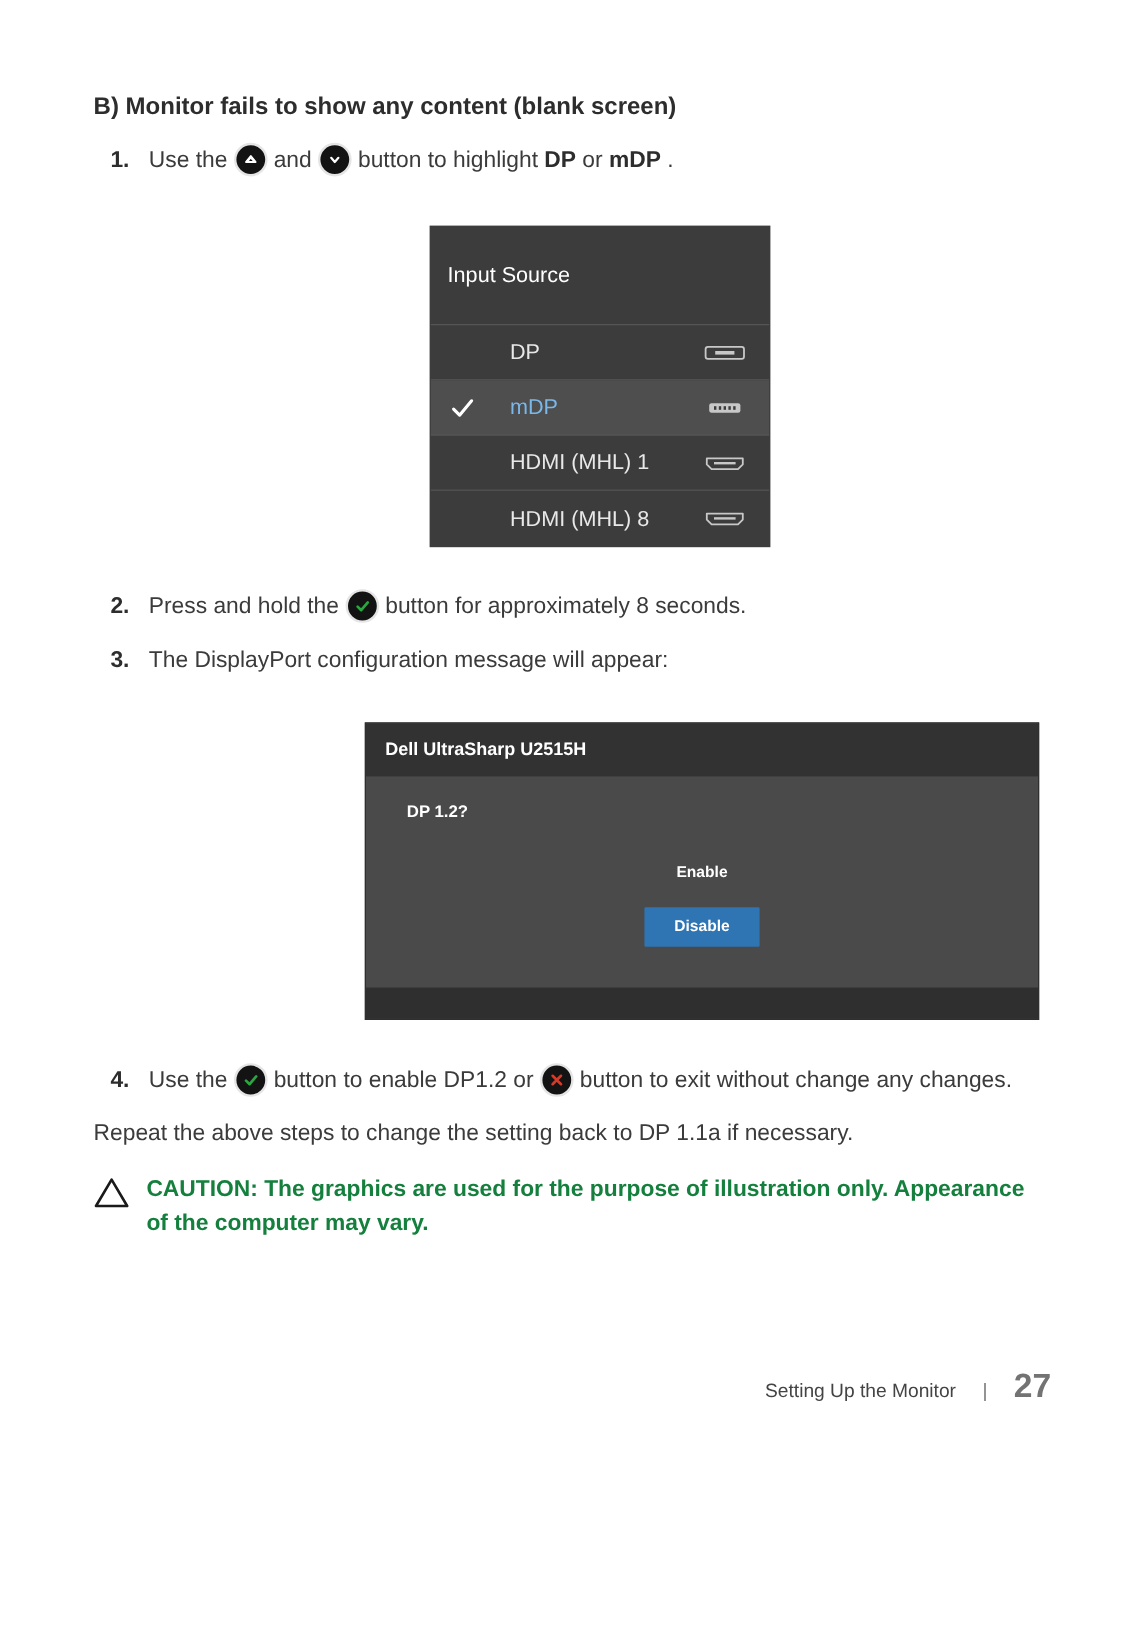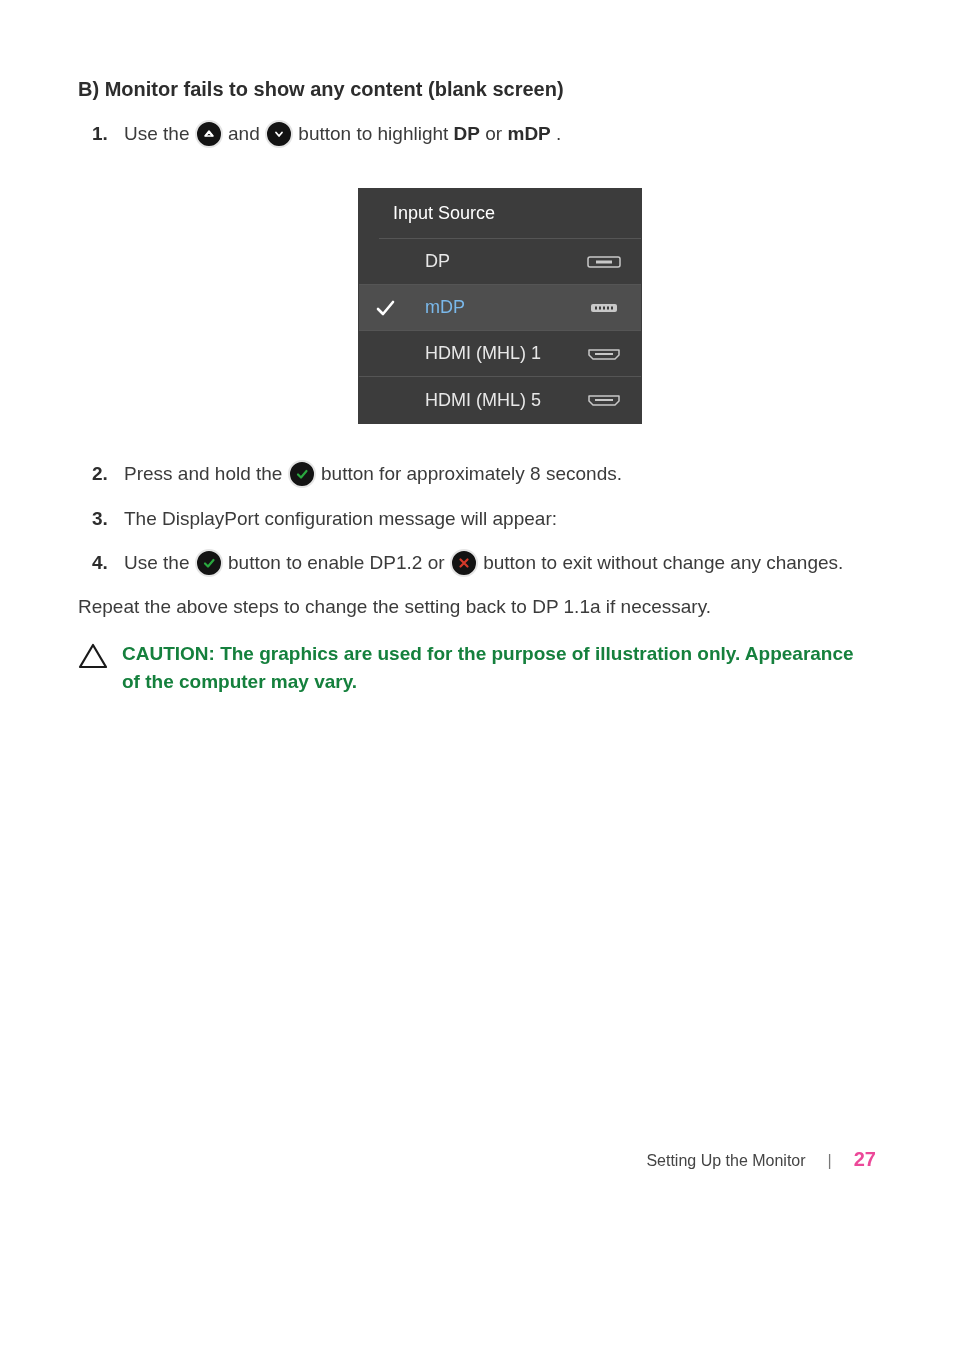--- a/index.html
+++ b/index.html
@@ -60,27 +60,26 @@
   .circle-btn svg { display: block; }
   .input-source-panel {
     width: 282px;
     margin: 40px auto 36px auto;
     background: #3c3c3c;
     color: #e8e8e8;
     font-size: 18px;
     box-shadow: 0 0 0 1px #3c3c3c;
   }
   .isp-header {
-    padding: 10px 14px;
+    padding: 26px 14px;
     font-size: 18px;
     color: #fff;
     border-bottom: 1px solid #555;
     font-weight: 500;
     background: #3c3c3c;
-    margin-left: 20px;
   }
   .isp-row {
     display: flex;
     align-items: center;
     height: 46px;
     padding: 0 14px 0 8px;
     border-bottom: 1px solid #555;
     box-sizing: border-box;
   }
   .isp-row:last-child { border-bottom: none; }
@@ -170,21 +169,21 @@
     position: absolute;
     bottom: 36px;
     right: 78px;
     display: flex;
     align-items: baseline;
     gap: 22px;
     font-size: 16px;
     color: #444;
   }
   .page-footer .divider { color: #777; }
-  .page-footer .pnum { font-size: 20px; font-weight: 700; color: #ec4899; }
+  .page-footer .pnum { font-size: 28px; font-weight: 700; color: #737373; }
 </style>
 </head>
 <body>
 
 <div class="page">
   <div class="section-title">B) Monitor fails to show any content (blank screen)</div>
 
   <ol class="steps">
 
     <li>
@@ -250,21 +249,21 @@
           <div class="isp-port">
             <svg width="36" height="16" viewBox="0 0 36 16">
                 <path d="M3 4 h30 v5 l-4 4 h-22 l-4 -4 z" fill="none" stroke="#c8c8c8" stroke-width="1.5" stroke-linejoin="round"></path>
                 <rect x="9" y="7" width="18" height="2" fill="#c8c8c8"></rect>
               </svg>
           </div>
         </div>
 
         <div class="isp-row">
           <div class="isp-check"></div>
-          <div class="isp-label">HDMI (MHL) 5</div>
+          <div class="isp-label">HDMI (MHL) 8</div>
           <div class="isp-port">
             <svg width="36" height="16" viewBox="0 0 36 16">
                 <path d="M3 4 h30 v5 l-4 4 h-22 l-4 -4 z" fill="none" stroke="#c8c8c8" stroke-width="1.5" stroke-linejoin="round"></path>
                 <rect x="9" y="7" width="18" height="2" fill="#c8c8c8"></rect>
               </svg>
           </div>
         </div>
       </div>
     </li>
 
@@ -276,20 +275,29 @@
             <path d="M3 7.5 L6 10.5 L11.5 4" fill="none" stroke="#2aa83f" stroke-width="2.2" stroke-linecap="round" stroke-linejoin="round"></path>
           </svg>
       </span>
       <span> button for approximately 8 seconds.</span>
     </li>
 
     <li>
       <span class="num">3.</span>
       <span>The DisplayPort configuration message will appear:</span>
 
+      <div class="dp-dialog">
+        <div class="dp-dialog-header">Dell UltraSharp U2515H</div>
+        <div class="dp-dialog-body">
+          <div class="dp-question">DP 1.2?</div>
+          <div class="dp-option plain">Enable</div>
+          <div class="dp-option highlight">Disable</div>
+        </div>
+        <div class="dp-dialog-footer"></div>
+      </div>
     </li>
 
     <li>
       <span class="num">4.</span>
       <span>Use the </span>
       <span class="circle-btn">
         <svg width="14" height="14" viewBox="0 0 14 14">
             <path d="M3 7.5 L6 10.5 L11.5 4" fill="none" stroke="#2aa83f" stroke-width="2.2" stroke-linecap="round" stroke-linejoin="round"></path>
           </svg>
       </span>

